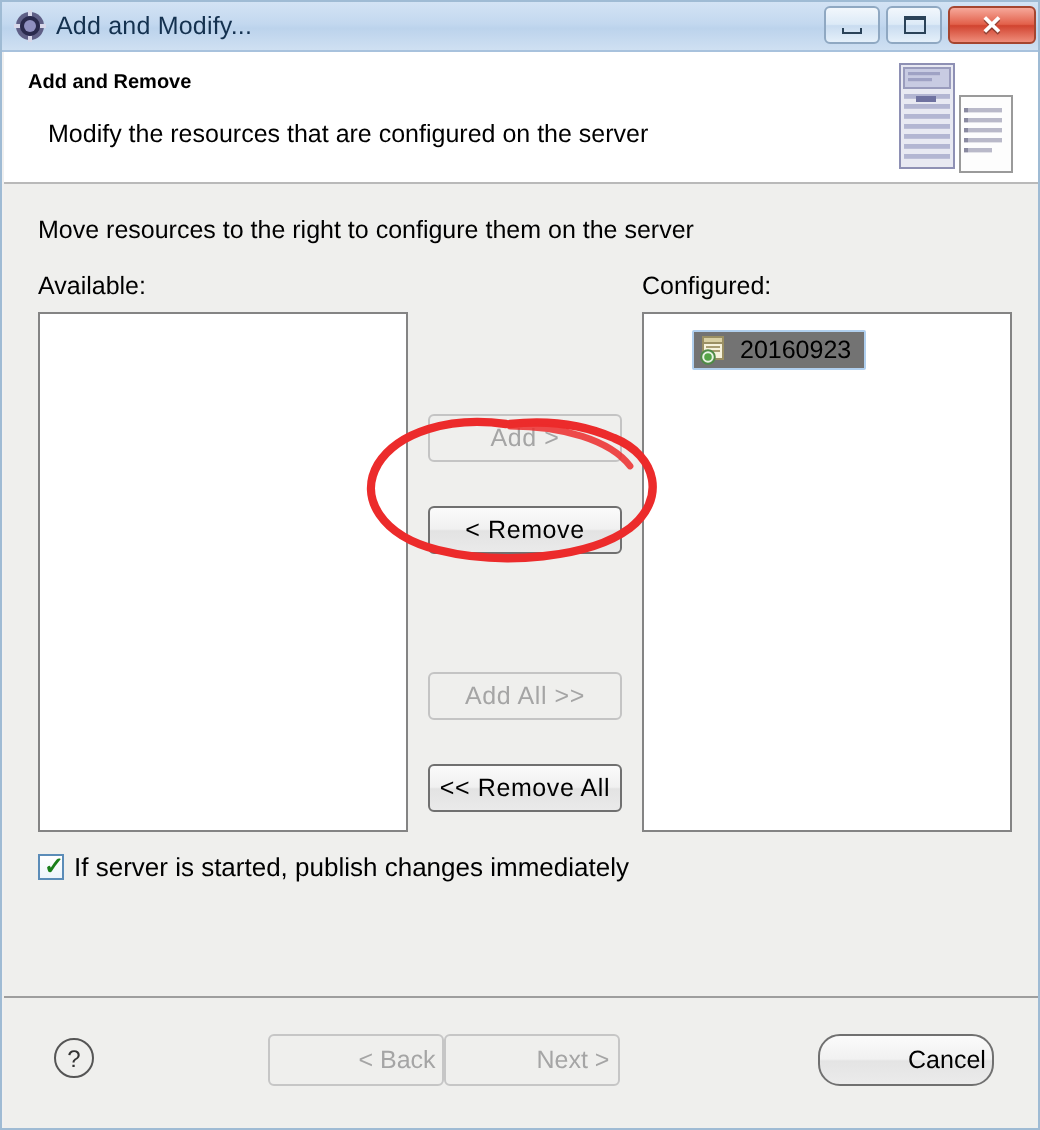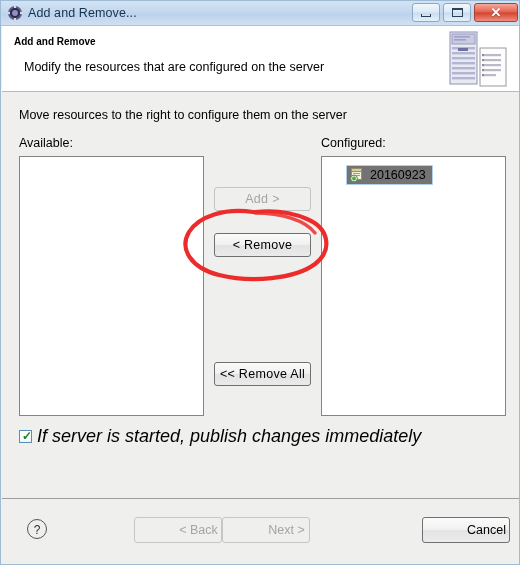--- a/index.html
+++ b/index.html
@@ -192,20 +192,21 @@
     font-family: "Liberation Sans", sans-serif;
     font-size: 12.5px;
     color: #000000;
     border: 1px solid #707070;
     border-radius: 3px;
     background: linear-gradient(to bottom, #fbfbfb 0%, #f0f0f0 48%, #e3e3e3 52%, #eaeaea 100%);
     text-align: center;
     line-height: 22px;
     white-space: nowrap;
     letter-spacing: .3px;
+    margin-top: 20px;
   }
   .midbtn.disabled {
     color: #a5a5a5;
     border: 1px solid #c4c4c4;
     background: #efefed;
   }
   #btn-add      { top: 95px; }
   #btn-remove   { top: 141px; }
   #btn-add-all  { top: 224px; }
   #btn-remove-all { top: 270px; }
@@ -228,23 +229,22 @@
   }
   .cbox .tick {
     position: absolute;
     left: 2px; top: -1px;
     color: #1b7f1b;
     font-size: 12px;
     line-height: 13px;
     font-weight: bold;
   }
   .cblabel {
-    font-size: 18px;
+    font-size: 13px;
     color: #000;
-    font-style: italic;
   }
 
   
   .separator {
     position: absolute;
     left: 1px; top: 497px;
     width: 518px;
     height: 1px;
     background: #9e9e9e;
   }
@@ -284,21 +284,21 @@
     background: #efefed;
   }
   .footbtn.default {
     border: 2px solid #3bb3e0;
     background: linear-gradient(to bottom, #f5fbfe 0%, #e2f2fb 48%, #cfe8f7 52%, #e7f4fc 100%);
     line-height: 22px;
   }
   #btn-back   { left: 132px; }
   #btn-next   { left: 220px; }
   #btn-finish { left: 315px; }
-  #btn-cancel { left: 420px; }
+  #btn-cancel { left: 407px; border-radius: 11px; }
 
   
   .annotation {
     position: absolute;
     left: 180px; top: 205px;
     width: 155px; height: 76px;
     pointer-events: none;
   }
 </style>
 </head>
@@ -313,21 +313,21 @@
         <circle cx="8" cy="8" r="5" fill="#2a2a4d"></circle>
         <circle cx="8" cy="8" r="3" fill="#8f8fc0"></circle>
         <g fill="#d8d8ea">
           <rect x="7" y="0" width="2" height="3"></rect>
           <rect x="7" y="13" width="2" height="3"></rect>
           <rect x="0" y="7" width="3" height="2"></rect>
           <rect x="13" y="7" width="3" height="2"></rect>
         </g>
       </svg>
     </div>
-    <span class="titlebar-title">Add and Remove...</span>
+    <span class="titlebar-title">Add and Modify...</span>
     <div class="winbtns">
       <div class="winbtn">
         <span class="glyph-min"></span>
       </div>
       <div class="winbtn">
         <span class="glyph-max"></span>
       </div>
       <div class="winbtn close">
         <span class="glyph-close">✕</span>
       </div>
@@ -398,20 +398,21 @@
             <circle cx="5" cy="11.5" r="3.4" fill="#e8f3e4" stroke="#4f8a46"></circle>
             <circle cx="5" cy="11.5" r="1.9" fill="#55a447"></circle>
           </svg>
         </span>
         <span>20160923</span>
       </div>
     </div>
 
     <div class="midbtn disabled" id="btn-add">Add &gt;</div>
     <div class="midbtn" id="btn-remove">&lt; Remove</div>
+    <div class="midbtn disabled" id="btn-add-all">Add All &gt;&gt;</div>
     <div class="midbtn" id="btn-remove-all">&lt;&lt; Remove All</div>
 
     <div class="cbrow">
       <span class="cbox">
         <span class="tick">✓</span>
       </span>
       <span class="cblabel">If server is started, publish changes immediately</span>
     </div>
   </div>
 

